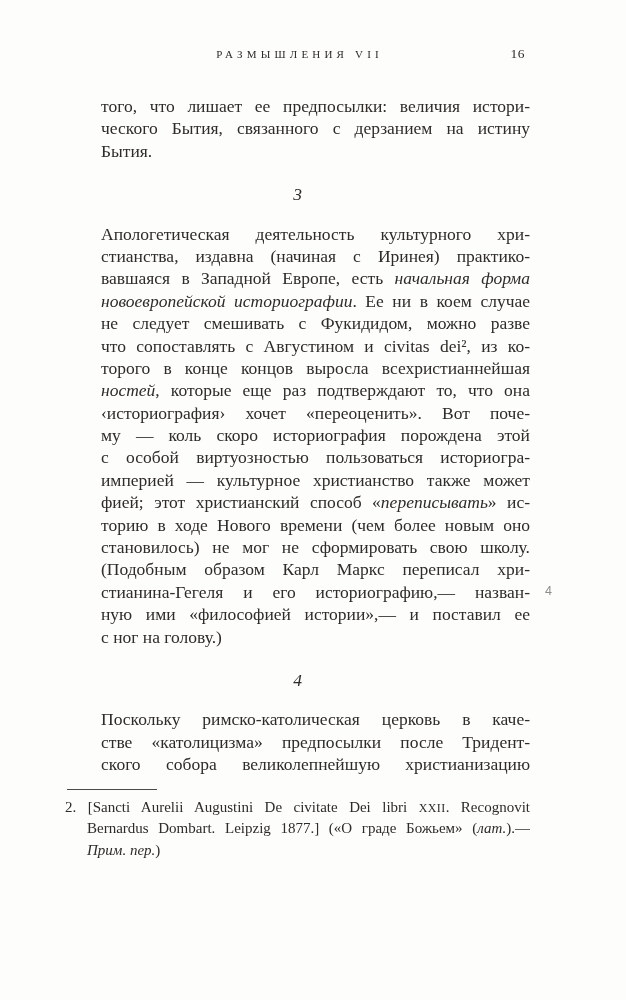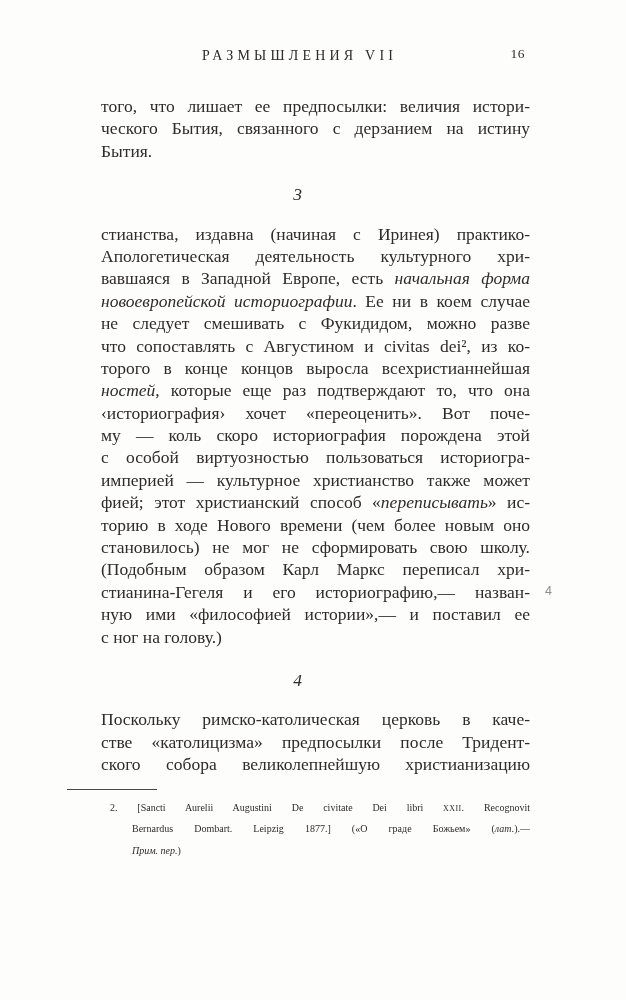--- a/index.html
+++ b/index.html
@@ -30,21 +30,21 @@
     width:465px;
   }
   .running-head{
     position:relative;
     margin-top:48px;
     height:17px;
   }
   .running-title{
     display:block;
     text-align:center;
-    font-size:14px;
+    font-size:11px;
     letter-spacing:4.2px;
     padding-left:4.2px;
     color:var(--ink);
   }
   .page-number{
     position:absolute;
     right:5px;
     top:-2px;
     font-size:13.5px;
     letter-spacing:0.5px;
@@ -71,27 +71,26 @@
   .line.j{text-align-last:justify;}
   .line.j::after{content:"";display:inline-block;width:100%;height:0;}
   em{font-style:italic;}
   .sc{font-size:0.8em;letter-spacing:0.4px;}
   .footnote-rule{
     margin:13px 0 7px 2px;
     width:90px;
     border-top:1.5px solid var(--rule);
   }
   .fn-line{
-    font-size:10px;
+    font-size:15px;
     line-height:21.8px;
     height:21.8px;
     overflow:hidden;
     text-align:justify;
     text-align-last:left;
-    margin-left:45px;
   }
   .fn-line.j{text-align-last:justify;}
   .fn-line.j::after{content:"";display:inline-block;width:100%;height:0;}
   .fn-line.cont{padding-left:22px;}
   .margin-note{
     position:absolute;
     left:545px;
     top:580px;
     font-size:12.5px;
     line-height:22.4px;
@@ -109,22 +108,22 @@
       <span class="page-number">16</span>
     </div>
     <div id="content">
         <div class="paragraph">
           <div class="line j">того, что лишает ее предпосылки: величия истори-</div>
           <div class="line j">ческого Бытия, связанного с дерзанием на истину</div>
           <div class="line">Бытия.</div>
         </div>
         <div class="section-heading">3</div>
         <div class="paragraph">
+          <div class="line j">Апологетическая деятельность культурного хри-</div>
           <div class="line j">стианства, издавна (начиная с Иринея) практико-</div>
-          <div class="line j">Апологетическая деятельность культурного хри-</div>
           <div class="line j">вавшаяся в Западной Европе, есть <em>начальная форма</em></div>
           <div class="line j"><em>новоевропейской историографии</em>. Ее ни в коем случае</div>
           <div class="line j">не следует смешивать с Фукидидом, можно разве</div>
           <div class="line j">что сопоставлять с Августином и civitas dei², из ко-</div>
           <div class="line j">торого в конце концов выросла всехристианнейшая</div>
           <div class="line j"><em>ностей</em>, которые еще раз подтверждают то, что она</div>
           <div class="line j">‹историография› хочет «переоценить». Вот поче-</div>
           <div class="line j">му — коль скоро историография порождена этой</div>
           <div class="line j">с особой виртуозностью пользоваться историогра-</div>
           <div class="line j">империей — культурное христианство также может</div>

